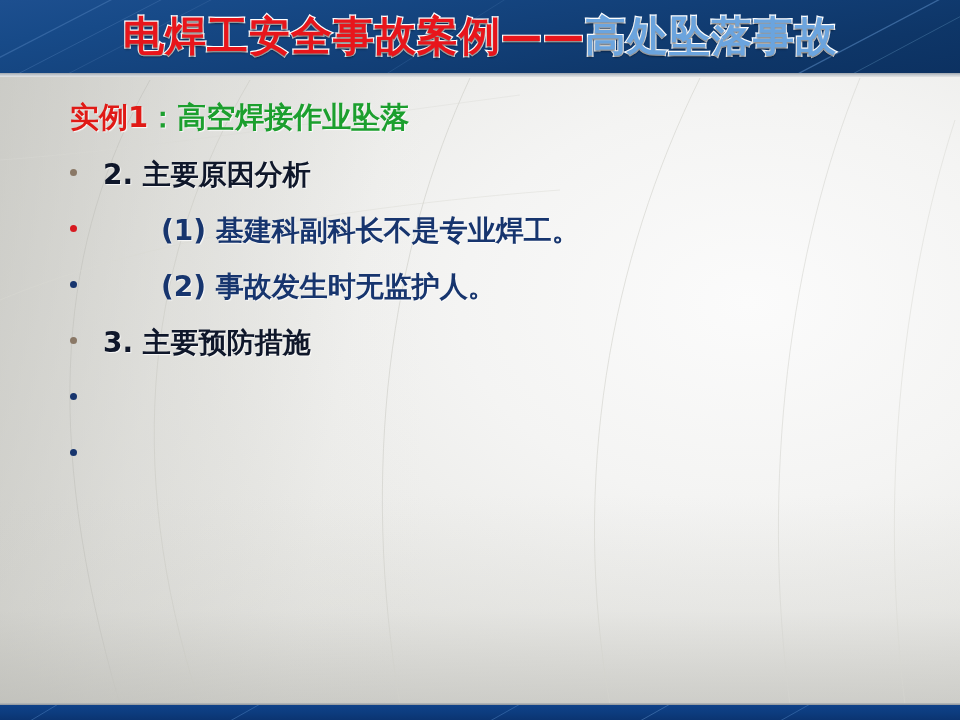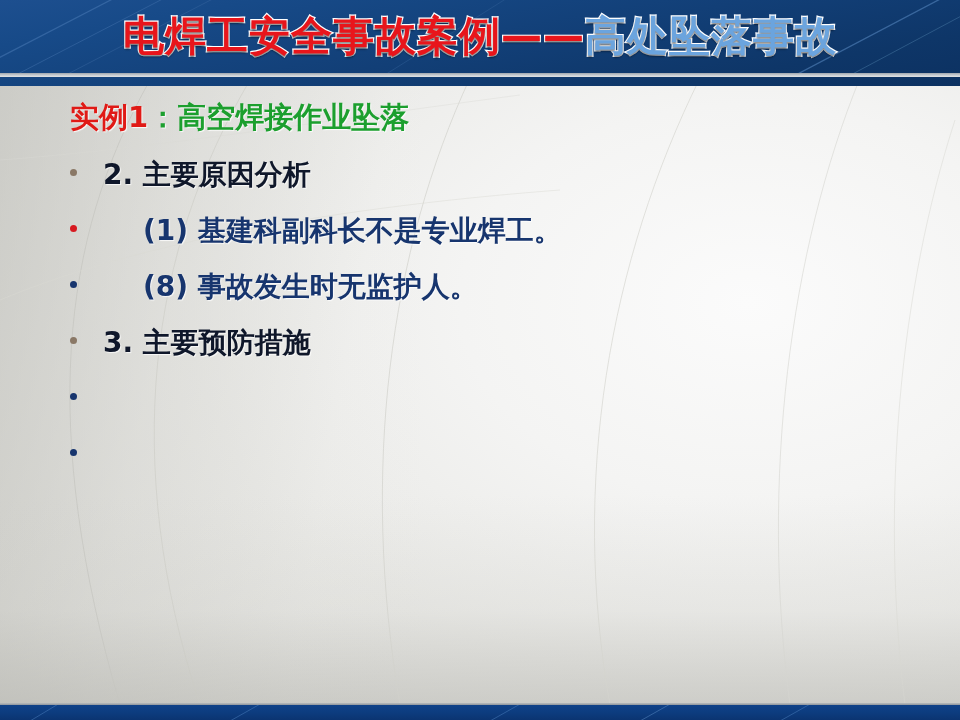--- a/index.html
+++ b/index.html
@@ -42,21 +42,21 @@
   .bg-arcs {
     position: absolute;
     left: 0; top: 0;
     width: 960px; height: 720px;
   }
 
   
   .header {
     position: absolute;
     left: 0; top: 0;
-    width: 960px; height: 86px;
+    width: 960px; height: 73px;
     background: linear-gradient(170deg, #1d4f8f 0%, #174a88 18%, #123f77 52%, #0e3668 80%, #0c3161 100%);
     overflow: hidden;
   }
   .header-streaks {
     position: absolute;
     left: 0; top: 0;
     width: 960px; height: 73px;
     opacity: 0.55;
   }
   .header-underline {
@@ -161,21 +161,21 @@
     line-height: 56px;
     white-space: nowrap;
     text-shadow: 1px 1px 1px rgba(255,255,255,0.8);
   }
   .row.level1 .row-text {
     margin-left: 26px;
     color: #0f172a;
     font-size: 28px;
   }
   .row.level2 .row-text {
-    margin-left: 66px;
+    margin-left: 84px;
     color: #17356e;
   }
   .row.wrap .row-text {
     white-space: normal;
     max-width: 810px;
     line-height: 54px;
   }
   .row.wrap { min-height: 108px; }
 </style>
 </head>
@@ -225,21 +225,21 @@
         <span class="row-text">2. 主要原因分析</span>
       </div>
 
       <div class="row level2">
         <span class="dot red"></span>
         <span class="row-text">(1) 基建科副科长不是专业焊工。</span>
       </div>
 
       <div class="row level2">
         <span class="dot navy"></span>
-        <span class="row-text">(8) 事故发生时无监护人。</span>
+        <span class="row-text">(2) 事故发生时无监护人。</span>
       </div>
 
 
       <div class="row level1">
         <span class="dot tan"></span>
         <span class="row-text">3. 主要预防措施</span>
       </div>
 
 
       <div class="row level2">

